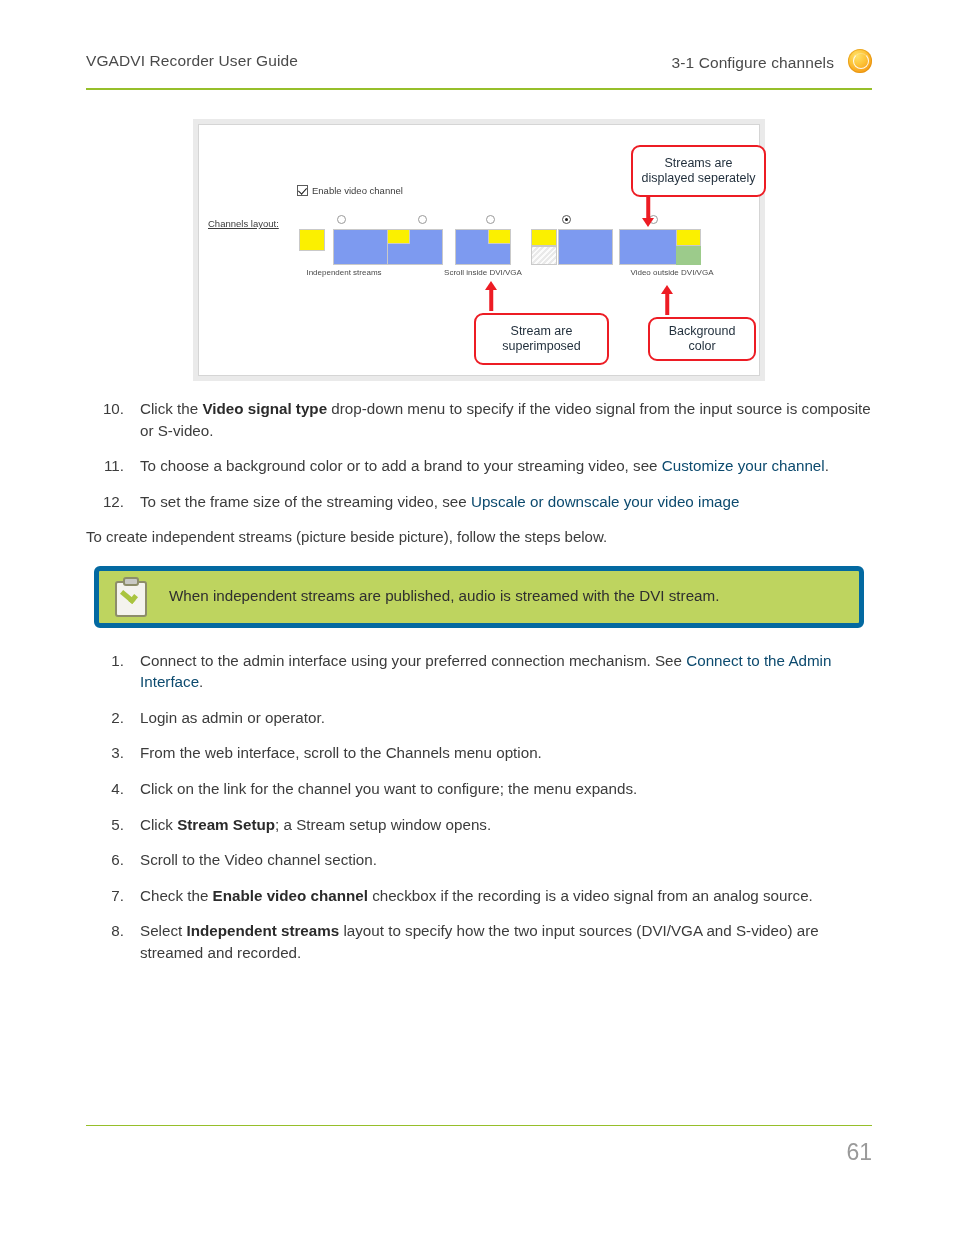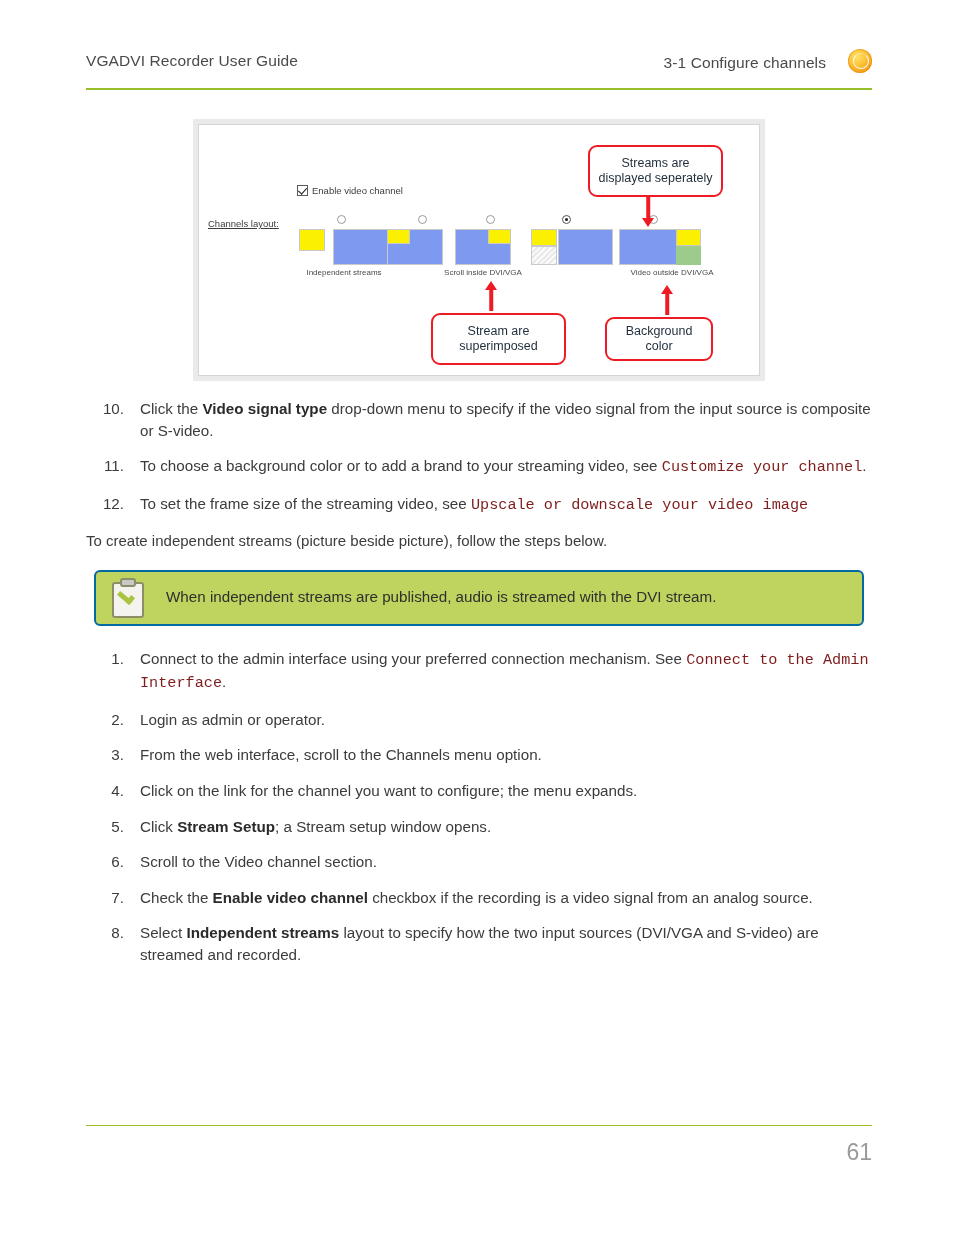--- a/index.html
+++ b/index.html
@@ -27,21 +27,21 @@
     justify-content: space-between;
   }
   .hdr-left {
     font-size: 15.5px;
     color: #4a4a4a;
     letter-spacing: .1px;
   }
   .hdr-right-wrap {
     display: flex;
     align-items: center;
-    gap: 22px;
+    gap: 14px;
   }
   .hdr-right {
     font-size: 15.5px;
     color: #4a4a4a;
     letter-spacing: .1px;
   }
   .brand-logo {
     width: 24px;
     height: 24px;
     border-radius: 50%;
@@ -154,20 +154,21 @@
     border-radius: 9px;
     background: #fff;
     color: #1f2d3a;
     font-size: 12.5px;
     line-height: 1.22;
     text-align: center;
     display: flex;
     align-items: center;
     justify-content: center;
     padding: 12px 8px;
+    margin-left: 43px;
   }
   .arrow { position: absolute; }
   .arrow .shaft {
     position: absolute;
     left: 50%;
     transform: translateX(-50%);
     width: 3.5px;
     background: #ed1c24;
   }
   .arrow .head {
@@ -204,37 +205,37 @@
 
   
   .list-a li { padding-left: 54px; }
   .list-a li .num { width: 38px; left: 0; }
 
   
   .list-b li { padding-left: 54px; }
   .list-b li .num { width: 38px; left: 0; }
 
   b, strong { font-weight: bold; color: #2b2b2b; }
-  .lnk { color: #7f1d1d; font-family: Liberation Mono, monospace; }
+  .lnk { color: #0c4a6e; }
 
   .para {
     font-size: 15px;
     line-height: 1.42;
     color: #3c3c3c;
     margin: 0 0 0 0;
   }
 
   
   .note {
     position: relative;
     margin: 18px 0 0 8px;
     width: 770px;
     min-height: 52px;
     background: #bed45f;
-    border: 2px solid #0369a1;
+    border: 5px solid #0369a1;
     border-radius: 6px;
     display: flex;
     align-items: center;
     padding: 6px 10px;
   }
   .note-icon {
     width: 36px; height: 40px;
     flex: none;
     position: relative;
     margin-left: 4px;

